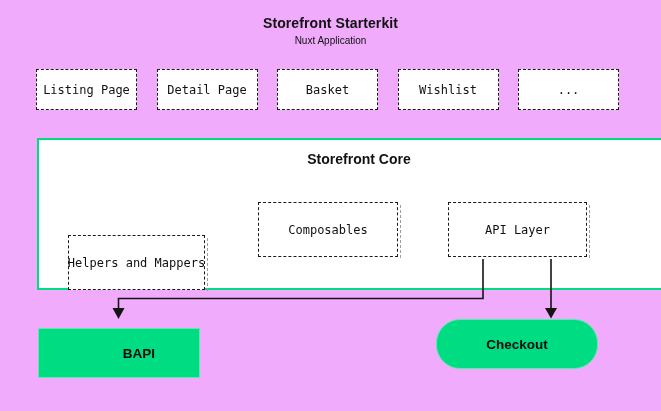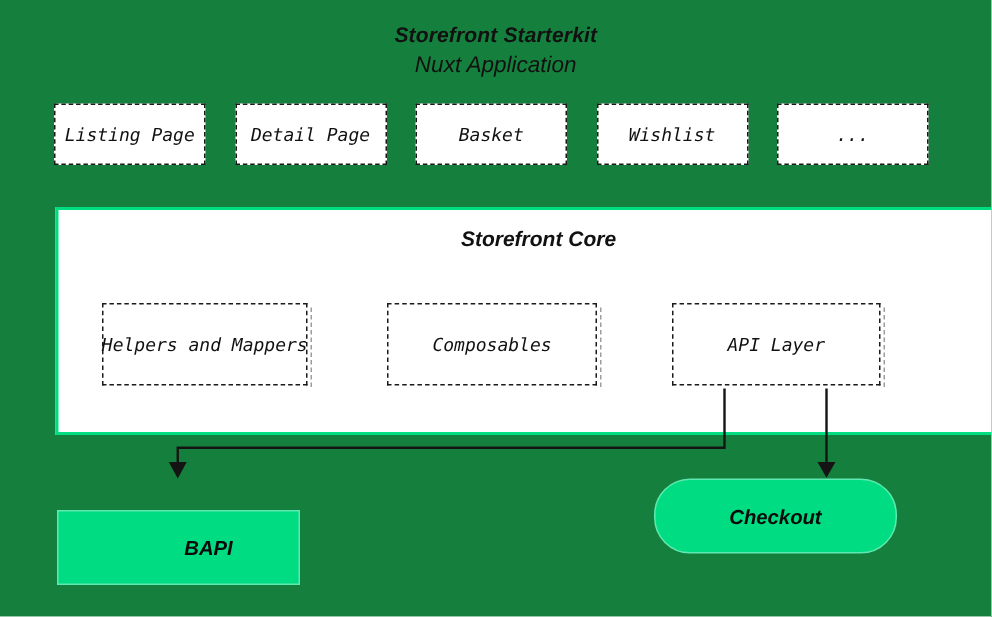--- a/index.html
+++ b/index.html
@@ -9,39 +9,38 @@
   *{margin:0;padding:0;box-sizing:border-box;}
   html,body{background:#ffffff;}
   body{
     font-family:"Liberation Sans","DejaVu Sans",sans-serif;
     color:#111;
   }
   .canvas{
     position:relative;
     width:661px;
     height:411px;
-    background:#15803d;
+    background:#f0abfc;
     overflow:hidden;
-    font-style:italic;
   }
 
   
   .diagram-header{
     position:absolute;
     top:15px;left:0;right:0;
     text-align:center;
   }
   .diagram-header .title{
     font-size:14px;
     font-weight:bold;
     letter-spacing:.1px;
   }
   .diagram-header .subtitle{
     margin-top:4px;
-    font-size:15px;
+    font-size:10px;
   }
 
   
   .pages-row{
     position:absolute;
     left:36px;top:69px;
     width:583px;height:41px;
     display:flex;
     justify-content:space-between;
   }
@@ -88,21 +87,21 @@
     height:55px;
   }
   
   .module-box::after{
     content:"";
     position:absolute;
     top:2px;bottom:-2px;right:-4px;
     width:0;
     border-right:1px dashed #9d9d9d;
   }
-  .module-helpers{left:29px;width:137px;}
+  .module-helpers{left:29px;width:137px;margin-top:33px;}
   .module-composables{left:219px;width:140px;}
   .module-api{left:409px;width:139px;}
 
   
   .arrows{
     position:absolute;
     inset:0;
     width:661px;height:411px;
     pointer-events:none;
   }
@@ -122,21 +121,21 @@
     width:162px;height:50px;
     background:var(--accent);
     border:1px solid #5ceab0;
     display:flex;
     align-items:center;
     justify-content:center;
     font-size:13.5px;
     font-weight:bold;
     color:#0b0b0b;
   }
-  .service-bapi{left:38px;top:340px;padding-left:40px;}
+  .service-bapi{left:38px;top:328px;padding-left:40px;}
   .service-checkout{left:436px;top:319px;border-radius:24px;}
 </style>
 </head>
 <body>
 
 <div class="canvas">
 
   <div class="diagram-header">
     <div class="title">Storefront Starterkit</div>
     <div class="subtitle">Nuxt Application</div>

